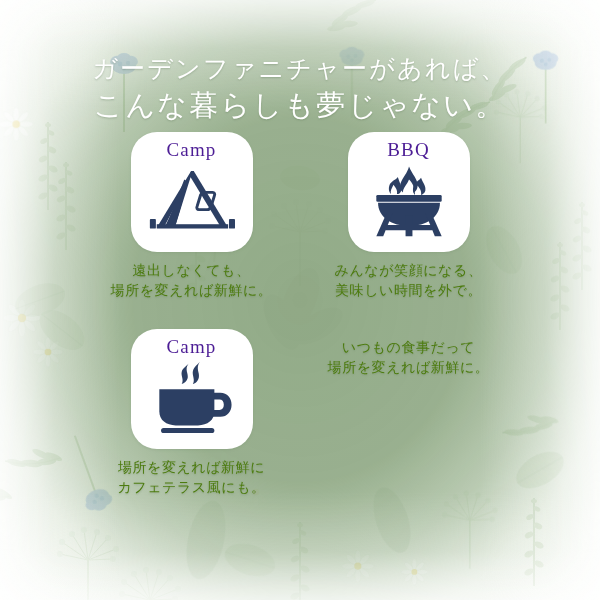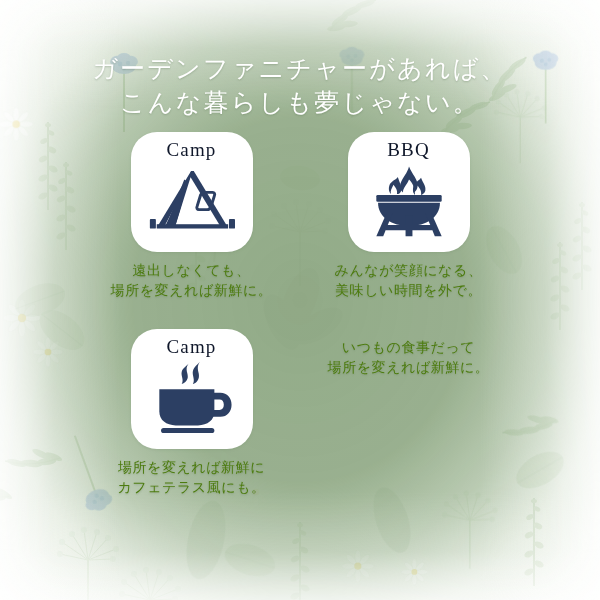--- a/index.html
+++ b/index.html
@@ -67,21 +67,21 @@
     left: 0;
     width: 600px;
     text-align: center;
     color: #ffffff;
     font-family: "Liberation Serif", serif;
     line-height: 1.36;
     letter-spacing: 0.14em;
     text-shadow: 0 1px 2px rgba(70,95,62,0.30);
   }
   .headline .line1 { font-size: 25px; display: block; }
-  .headline .line2 { font-size: 25px; display: block; }
+  .headline .line2 { font-size: 29px; display: block; }
 
   .grid {
     position: absolute;
     top: 132px;
     left: 0;
     width: 600px;
   }
 
   .row {
     display: flex;
@@ -107,21 +107,21 @@
     flex-direction: column;
     align-items: center;
     justify-content: flex-start;
     padding-top: 8px;
     box-sizing: border-box;
   }
 
   .card-title {
     font-family: "Liberation Serif", serif;
     font-size: 19px;
-    color: #0f172a;
+    color: #4c1d95;
     letter-spacing: 0.06em;
     line-height: 1.1;
     margin-bottom: 1px;
   }
 
   .card-icon { width: 86px; height: 78px; }
   .card-icon svg { display: block; width: 100%; height: 100%; }
 
   .caption {
     margin-top: 9px;

